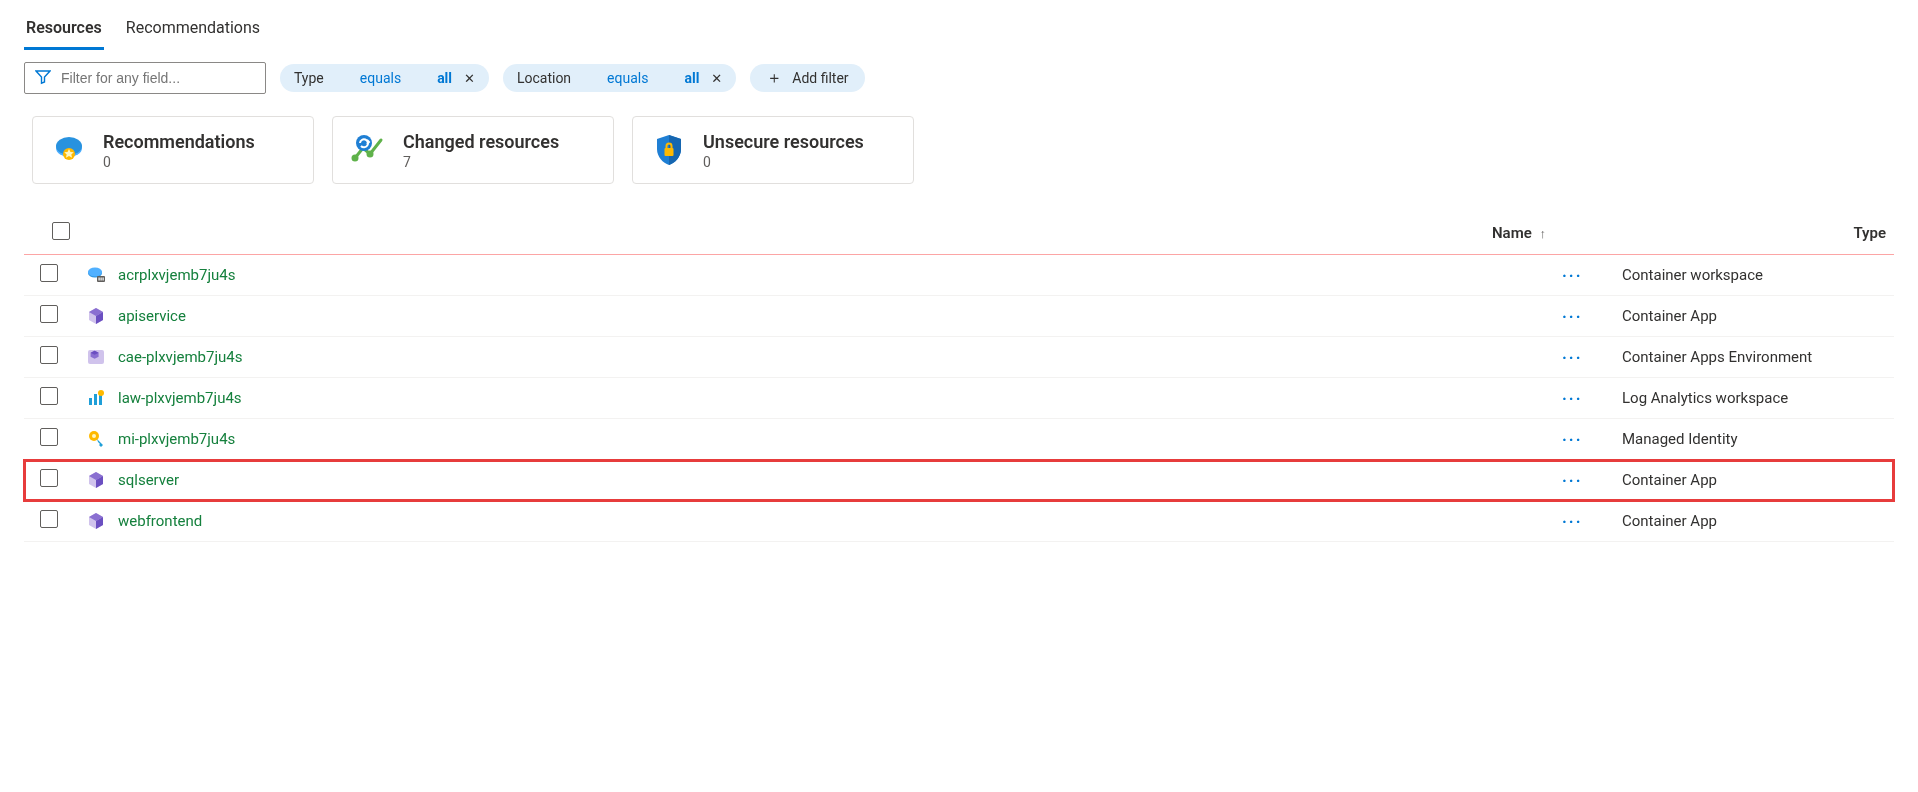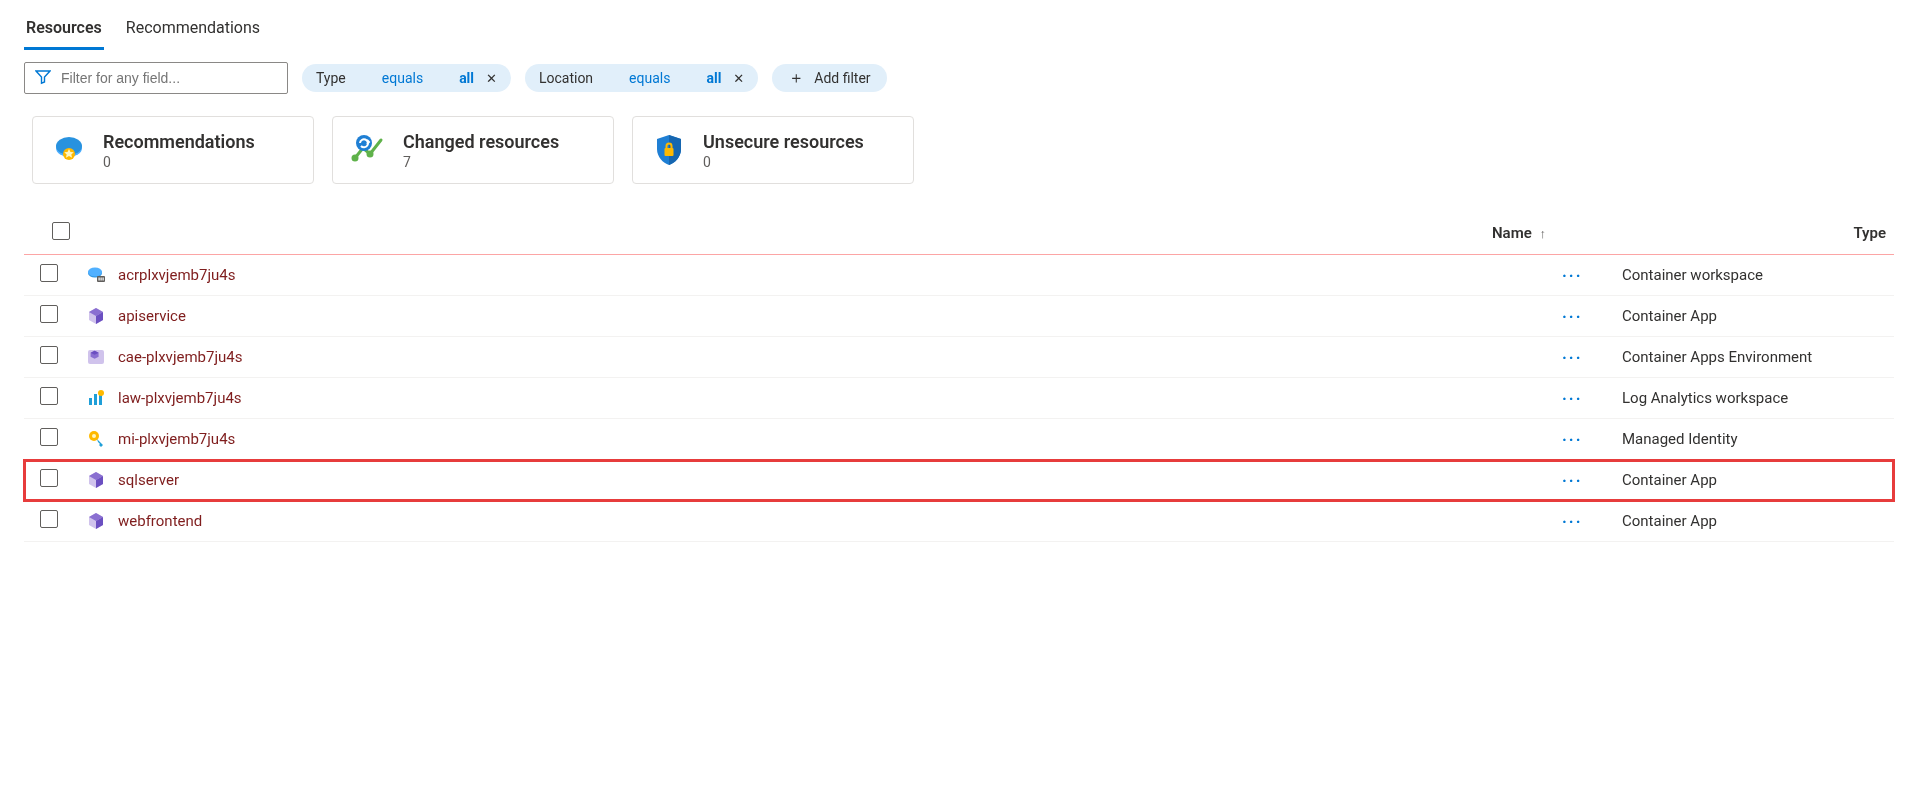--- a/index.html
+++ b/index.html
@@ -23,21 +23,21 @@
   .tab.active {
     font-weight: 600;
     border-bottom-color: #0078d4;
   }
 
   
   .filter-bar { display: flex; align-items: center; gap: 14px; margin: 12px 0 22px 0; flex-wrap: wrap; }
   .filter-input {
     display: flex; align-items: center; gap: 10px;
     border: 1px solid #8a8886; border-radius: 2px;
-    padding: 4px 10px; width: 264px; height: 32px;
+    padding: 4px 10px; width: 242px; height: 32px;
   }
   .filter-input input {
     border: none; outline: none; flex: 1; font-size: 14px; background: transparent;
     color: #605e5c;
   }
   .pill {
     display: inline-flex; align-items: center; gap: 8px;
     background: #e1effa; border-radius: 16px; padding: 6px 14px;
     font-size: 14px; color: #323130; cursor: pointer;
   }
@@ -74,21 +74,21 @@
   .col-name { }
   .col-actions { width: 60px; }
   .col-type { width: 280px; }
   .sort-arrow { font-size: 13px; color:#605e5c; padding-left:4px;}
 
   .row td { padding: 9px 8px; border-bottom: 1px solid #f3f2f1; font-size: 15px; vertical-align: middle; }
   .row.highlight { outline: 3px solid #e73c3c; outline-offset: -2px; }
   .checkbox { width: 18px; height: 18px; border: 1px solid #605e5c; border-radius: 2px; display:inline-block; background:#fff; cursor:pointer; margin-left:8px;}
   .name-cell { display:flex; align-items:center; gap: 12px; }
   .res-icon { width: 20px; height: 20px; display:inline-flex; align-items:center; justify-content:center; flex:0 0 20px;}
-  .res-link { color: #7f1d1d; text-decoration: none; cursor:pointer; }
+  .res-link { color: #15803d; text-decoration: none; cursor:pointer; }
   .more-dots { color:#0078d4; font-weight:700; letter-spacing:2px; cursor:pointer; font-size:16px; }
   .type-text { color:#323130; }
 
   .filter-icon-svg { width:16px; height:16px; }
 </style>
 </head>
 <body>
 
 <div class="tabs">
   <div class="tab active">Resources</div>

